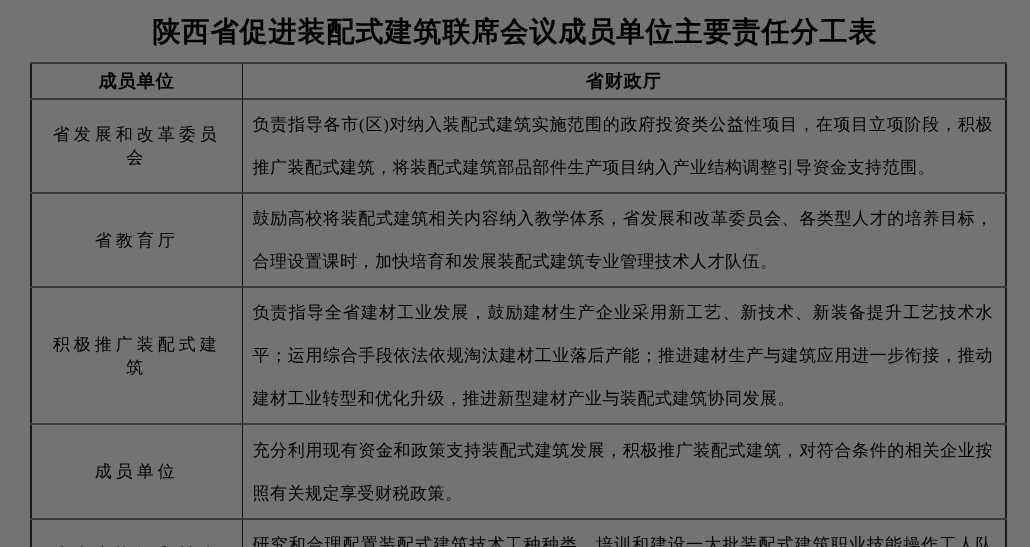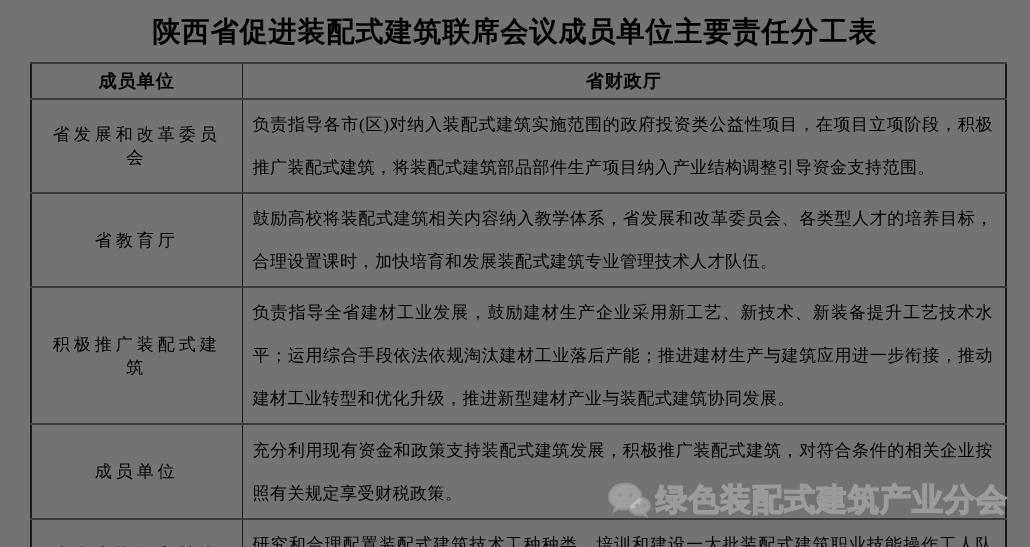--- a/index.html
+++ b/index.html
@@ -126,25 +126,14 @@
         <td class="unit-cell">成员单位</td>
         <td class="duty-cell">充分利用现有资金和政策支持装配式建筑发展，积极推广装配式建筑，对符合条件的相关企业按照有关规定享受财税政策。</td>
       </tr>
       <tr>
         <td class="unit-cell">省人力资源和社会保障厅</td>
         <td class="duty-cell">研究和合理配置装配式建筑技术工种种类，培训和建设一大批装配式建筑职业技能操作工人队伍。</td>
       </tr>
     </tbody>
   </table>
 
-  <div class="watermark">
-    <svg class="wm-icon" viewBox="0 0 48 42" fill="none" xmlns="http://www.w3.org/2000/svg">
-      <path d="M20 4 C10 4 3 10 3 17.5 C3 22 5.6 25.6 9.5 28 L8 33 L13.5 30.2 C15.5 30.8 17.7 31 20 31 C30 31 37 25 37 17.5 C37 10 30 4 20 4 Z" stroke="#9b9b9b" stroke-width="2" fill="rgba(255,255,255,0.4)"></path>
-      <ellipse cx="14.5" cy="15.5" rx="2" ry="2.4" fill="#9b9b9b"></ellipse>
-      <ellipse cx="25.5" cy="15.5" rx="2" ry="2.4" fill="#9b9b9b"></ellipse>
-      <path d="M35 18 C41.5 18.5 46 22.5 46 27 C46 30 44.2 32.6 41.5 34.3 L42.5 38 L38.5 36 C37.2 36.4 35.7 36.6 34.2 36.6 C28.5 36.6 24 32.8 24 28.3" stroke="#9b9b9b" stroke-width="2" fill="rgba(255,255,255,0.4)"></path>
-      <ellipse cx="32.5" cy="26.5" rx="1.6" ry="1.9" fill="#9b9b9b"></ellipse>
-      <ellipse cx="40" cy="26.5" rx="1.6" ry="1.9" fill="#9b9b9b"></ellipse>
-    </svg>
-    <span class="wm-text">绿色装配式建筑产业分会</span>
-  </div>
 
 </div>
 
 </body></html>

